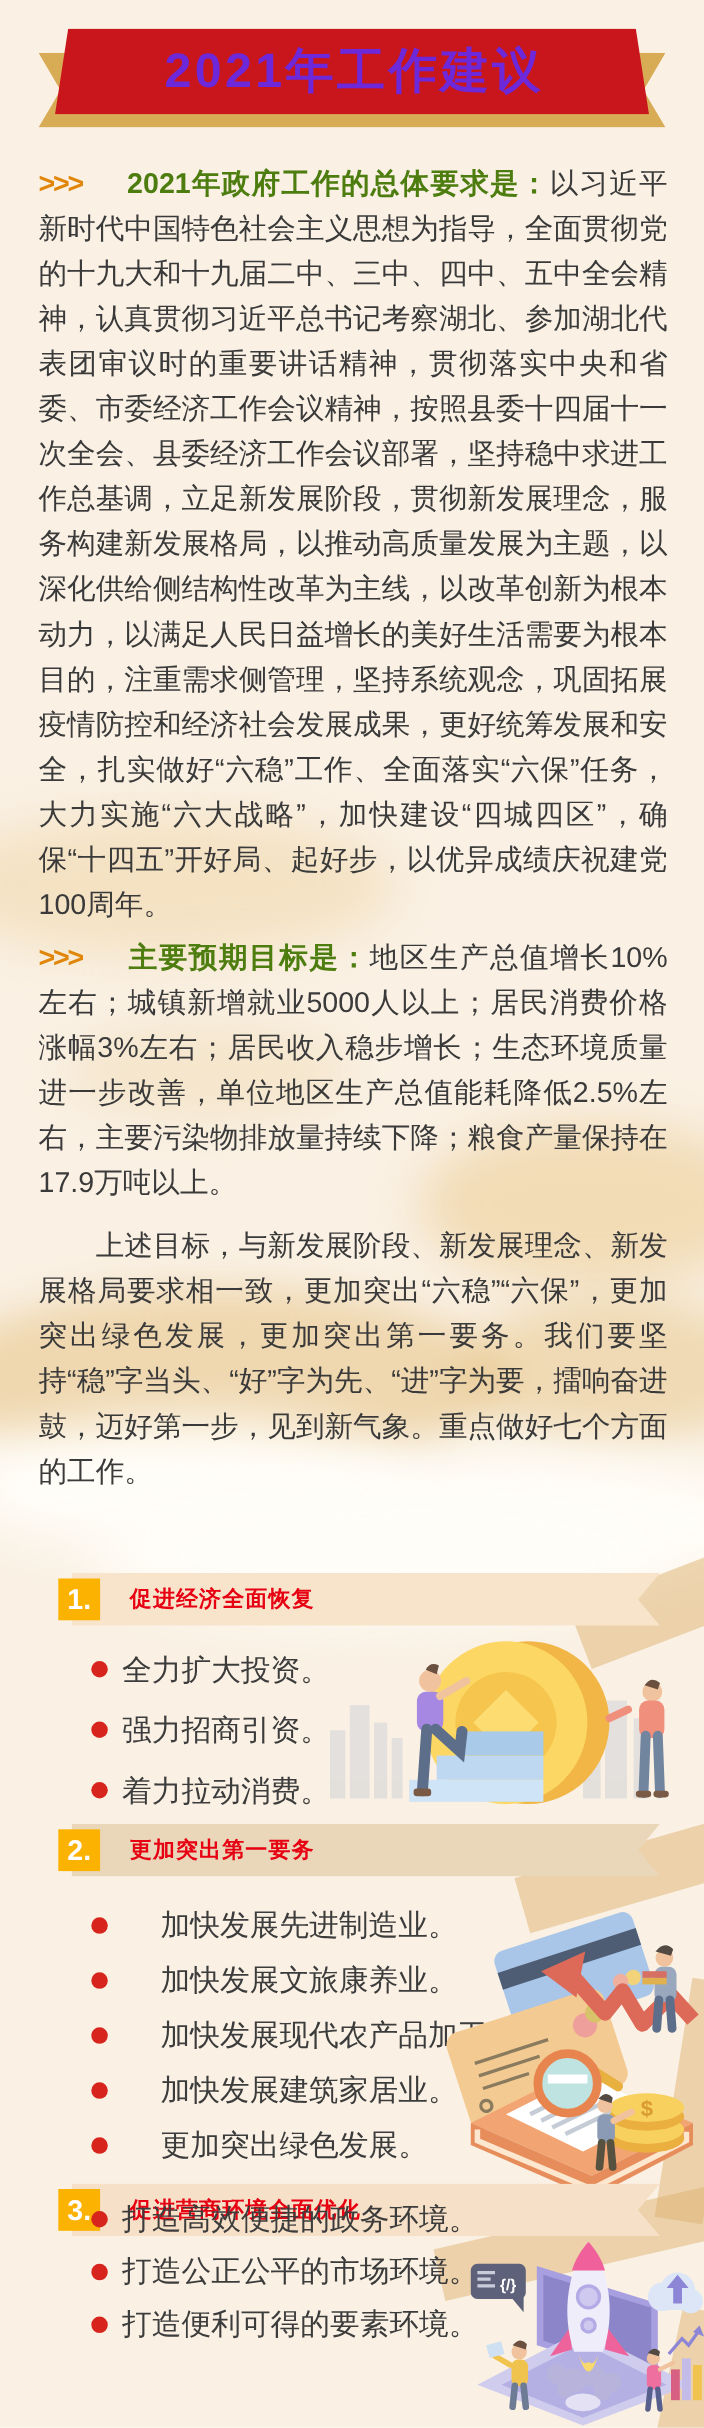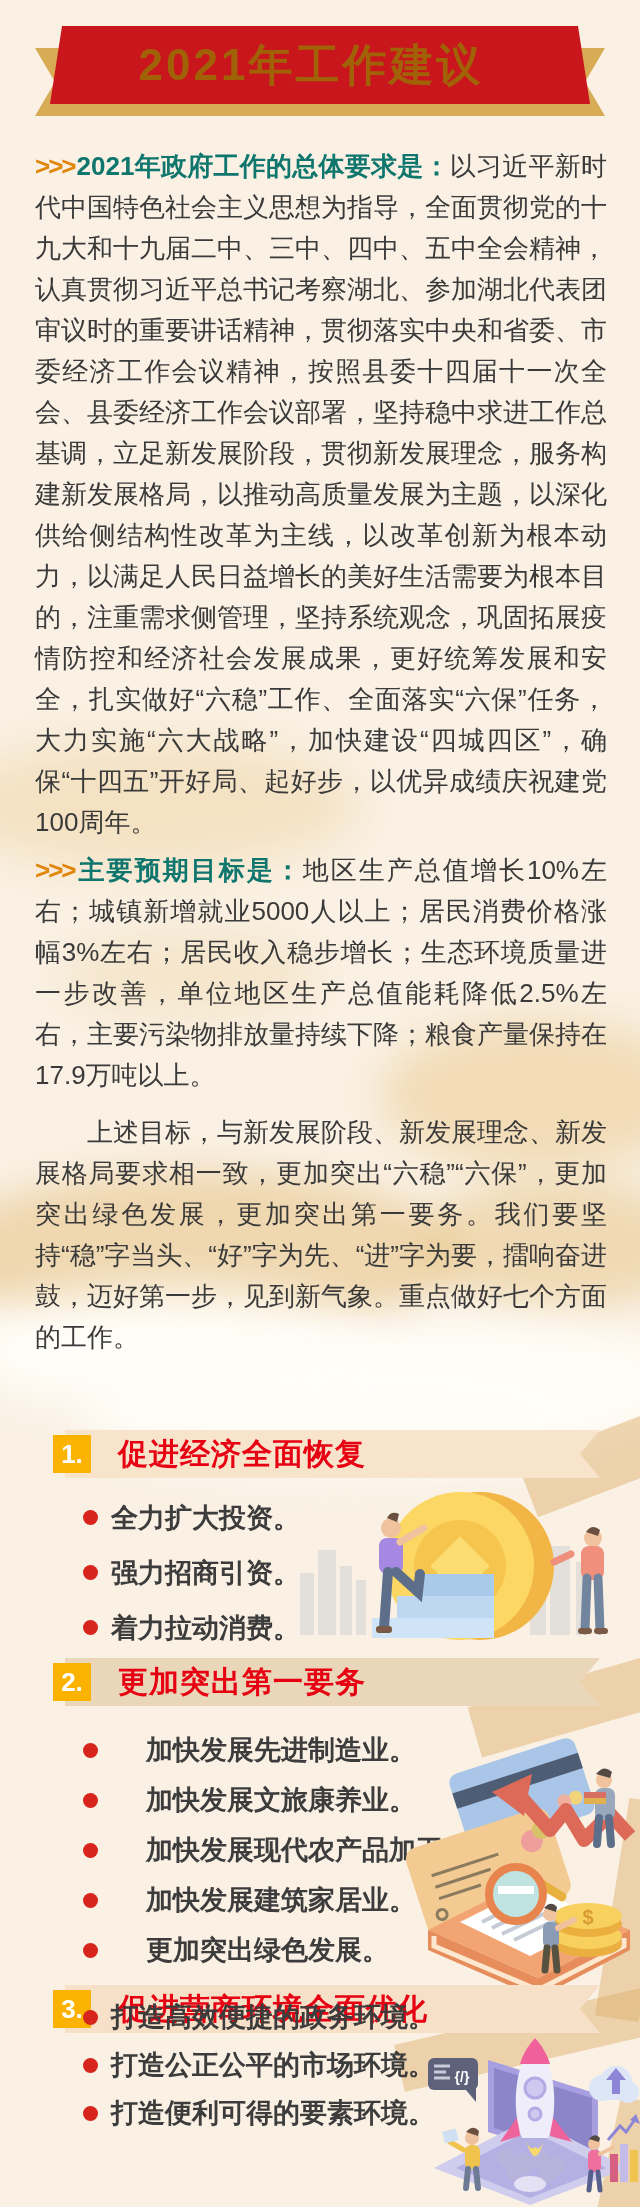--- a/index.html
+++ b/index.html
@@ -23,51 +23,51 @@
   .tape-2b{left:612px;top:1800px;width:44px;height:220px;transform:rotate(9deg);}
   .tape-3{left:396px;top:2014px;width:270px;height:48px;transform:rotate(-13deg);}
   .tape-3b{left:606px;top:2100px;width:48px;height:140px;transform:rotate(12deg);}
 
   
   .banner{position:absolute;left:0;top:0;width:640px;height:130px;}
   .banner-gold{position:absolute;left:35px;top:48px;width:570px;height:68px;background:#d8ab55;
     clip-path:polygon(0 0,100% 0,calc(100% - 20px) 50%,100% 100%,0 100%,20px 50%);}
   .banner-red{position:absolute;left:50px;top:26px;width:540px;height:78px;background:#c9161d;
     clip-path:polygon(12px 0,calc(100% - 12px) 0,100% 100%,0 100%);}
-  .banner-title{position:absolute;left:41px;top:26px;width:540px;height:76px;line-height:78px;
-    text-align:center;color:#a16207;font-size:44px;font-weight:700;letter-spacing:3px;}
+  .banner-title{position:absolute;left:52px;top:26px;width:540px;height:76px;line-height:78px;
+    text-align:center;color:#6d28d9;font-size:44px;font-weight:700;letter-spacing:3px;}
 
   
   .intro{position:absolute;left:35px;top:146px;width:572px;color:#3a3a3a;font-size:26px;
     line-height:41px;text-align:justify;}
   .intro p{margin:0 0 7px 0;}
   .intro p.indent{text-indent:2em;margin-top:16px;}
   .gt{color:#e0860b;font-weight:700;letter-spacing:-2px;margin-right:2px;}
-  .lead{color:#0f766e;font-weight:700;}
+  .lead{color:#4d7c0f;font-weight:700;margin-left:39px;}
 
   
   .sec-header{position:absolute;left:0;width:640px;height:48px;}
   .sec-band{position:absolute;left:65px;top:0;width:535px;height:48px;
     clip-path:polygon(0 0,100% 0,calc(100% - 20px) 50%,100% 100%,0 100%);}
   .band-1{background:#f8e4cb;}
   .band-2{background:#ead7b9;}
   .band-3{background:#f6e0c7;}
   .sec-num{position:absolute;left:53px;top:5px;width:38px;height:38px;background:#fbb200;
     color:#ffffff;font-size:26px;font-weight:700;text-align:center;line-height:38px;}
   .sec-title{position:absolute;left:118px;top:0;height:64px;line-height:48px;
-    color:#e60012;font-size:30px;font-weight:700;letter-spacing:1px;}
+    color:#e60012;font-size:20px;font-weight:700;letter-spacing:1px;}
 
   
   .bullets{position:absolute;left:83px;margin:0;padding:0;list-style:none;}
   .bullets li{display:flex;align-items:center;}
   .pitch-55 li{height:55px;}
   .pitch-50 li{height:50px;gap:35px;}
   .pitch-48 li{height:48px;}
   .dot{width:15px;height:15px;border-radius:50%;background:#d7251d;margin-right:13px;flex:0 0 auto;}
-  .bullet-text{color:#3c3c3c;font-size:27px;white-space:nowrap;font-weight:bold;}
+  .bullet-text{color:#3c3c3c;font-size:27px;white-space:nowrap;}
 
   .illus{position:absolute;pointer-events:none;}
 </style>
 </head>
 <body>
 
 <div class="page">
 
   <div class="wash wash-gold-a"></div>
   <div class="wash wash-gold-e"></div>

